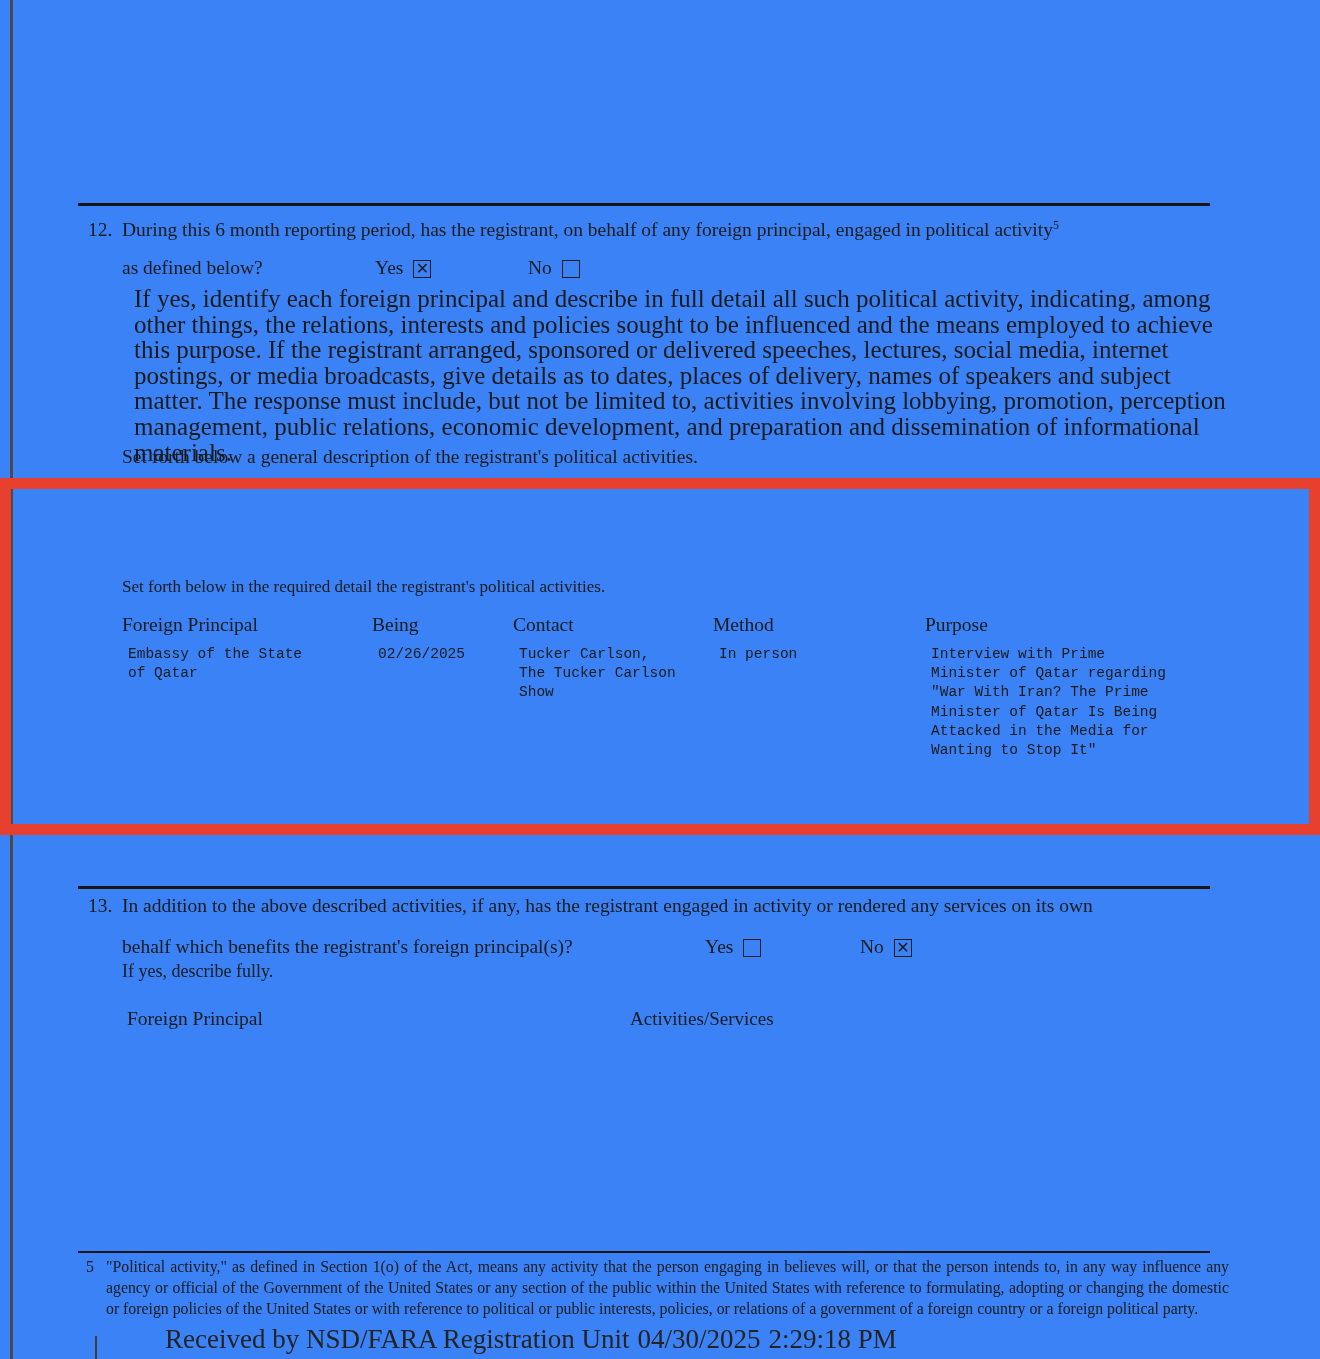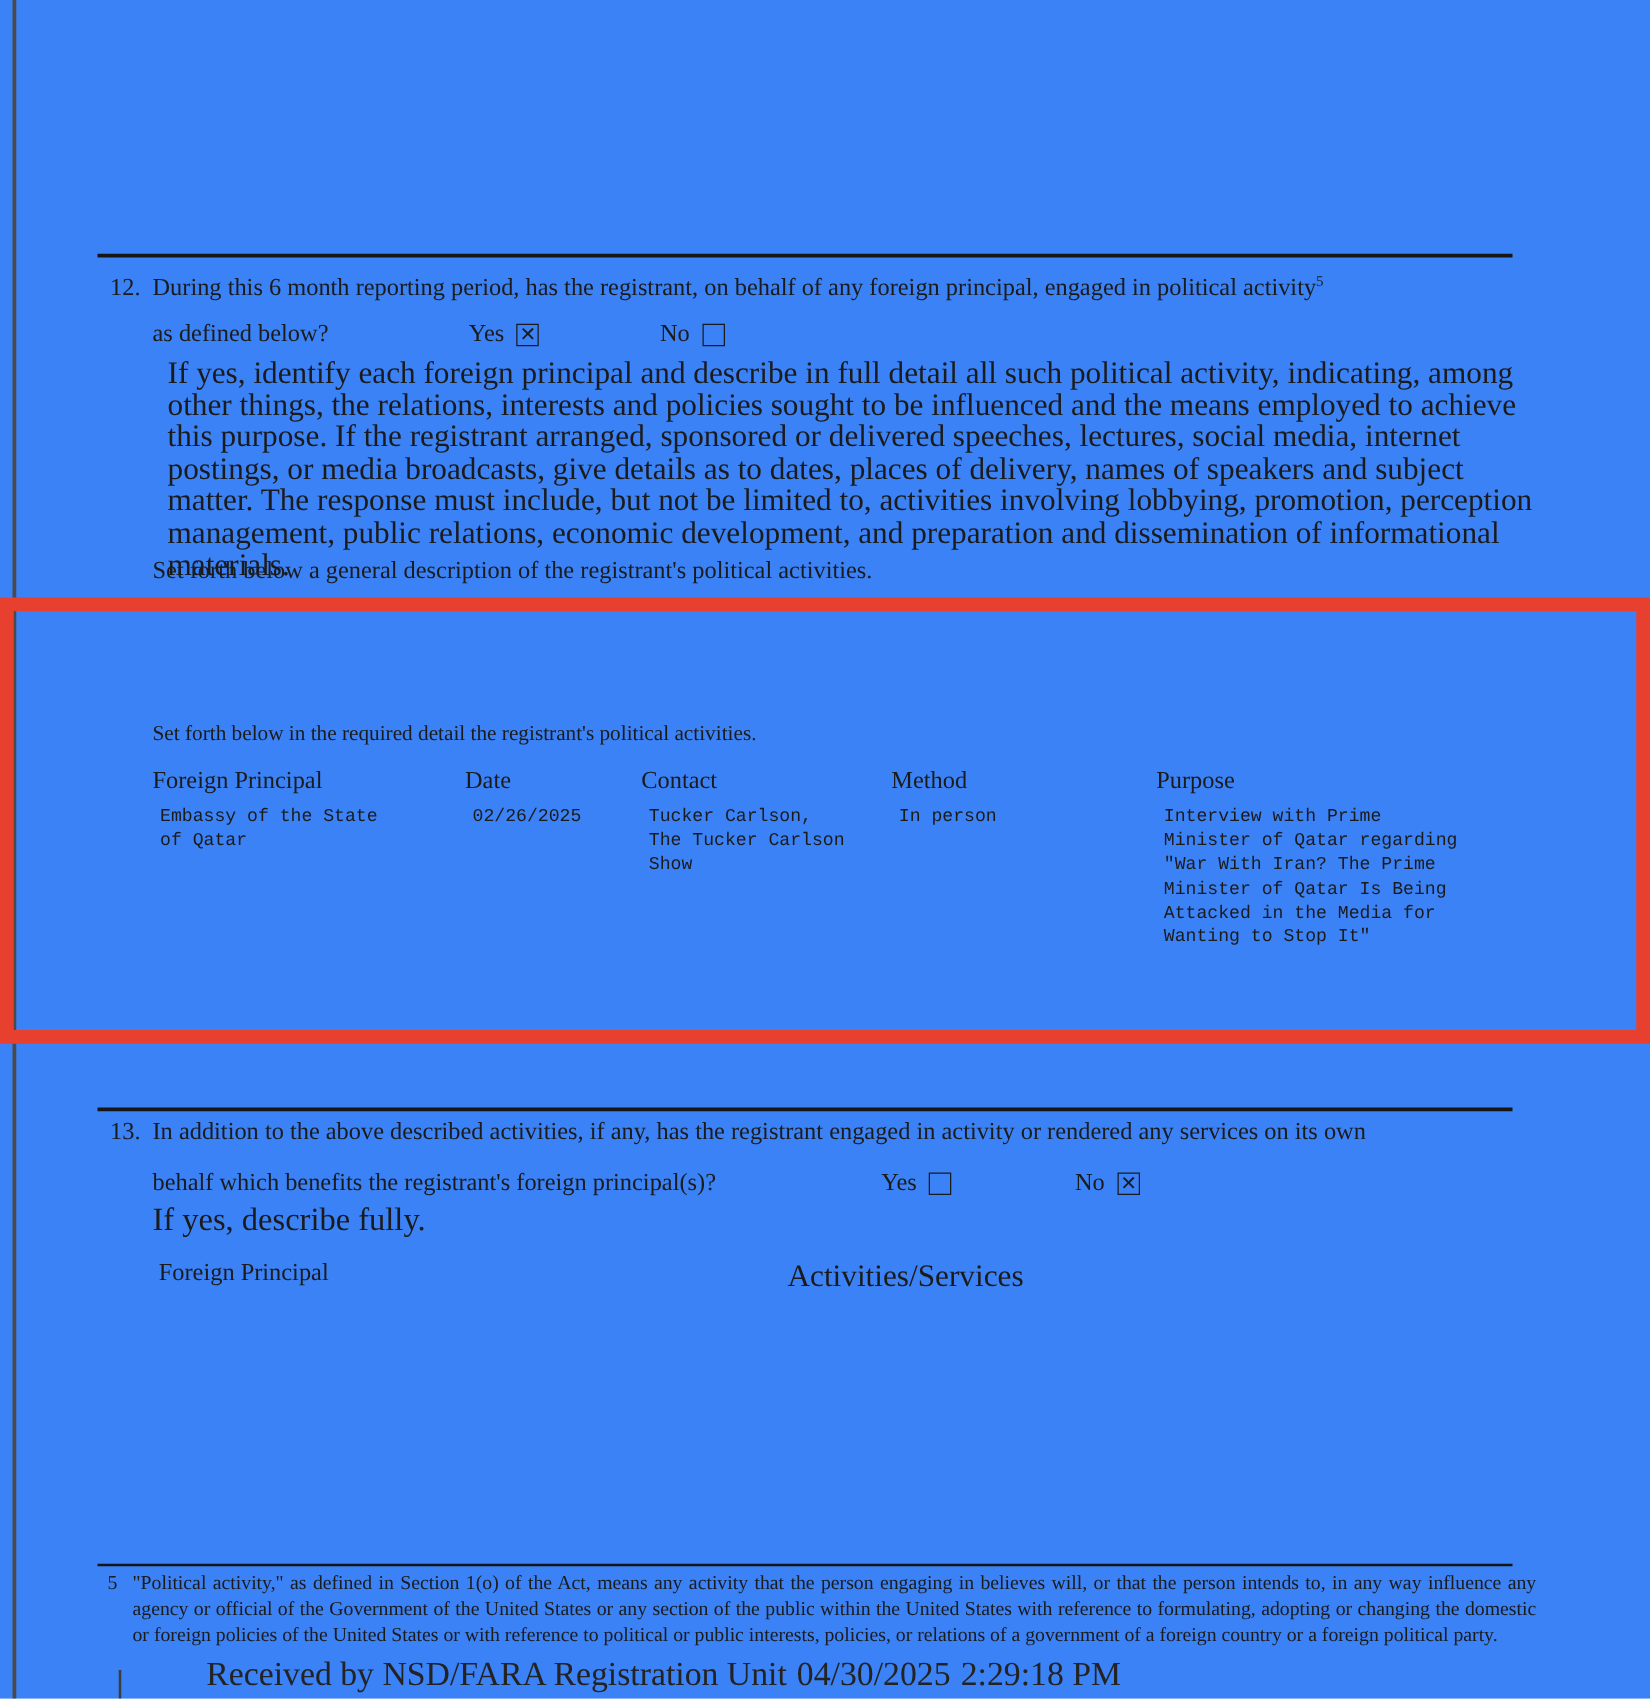--- a/index.html
+++ b/index.html
@@ -71,23 +71,23 @@
     position:absolute;left:122px;top:645px;width:1110px;
     display:grid;grid-template-columns:250px 141px 200px 212px 300px;
   }
   .mono .cell{
     font-family:"Liberation Mono", monospace;
     font-size:14.5px;line-height:19.2px;
     white-space:pre-line;
     padding-left:6px;
   }
 
-  .if-yes{position:absolute;left:122px;top:961px;font-size:26px;white-space:nowrap;}
+  .if-yes{position:absolute;left:122px;top:961px;font-size:18px;white-space:nowrap;}
   .fp-label{position:absolute;left:127px;top:1008px;font-size:19.5px;white-space:nowrap;}
-  .act-label{position:absolute;left:630px;top:1008px;font-size:25px;white-space:nowrap;}
+  .act-label{position:absolute;left:630px;top:1008px;font-size:19px;white-space:nowrap;}
 
   .footnote{
     position:absolute;left:82px;top:1257px;width:1147px;
     font-size:15.8px;line-height:20.8px;
     text-align:justify;
     padding-left:24px;box-sizing:border-box;
   }
   .fn-num{position:absolute;left:4px;top:0;}
 
   .footer{
@@ -117,21 +117,21 @@
   <div class="para">If yes, identify each foreign principal and describe in full detail all such political activity, indicating, among other things, the relations, interests and policies sought to be influenced and the means employed to achieve this purpose.  If the registrant arranged, sponsored or delivered speeches, lectures, social media, internet postings, or media broadcasts, give details as to dates, places of delivery, names of speakers and subject matter. The response must include, but not be limited to, activities involving lobbying, promotion, perception management, public relations, economic development, and preparation and dissemination of informational materials.</div>
 
   <div class="general-label">Set forth below a general description of the registrant's political activities.</div>
 
   <div class="highlight-box"></div>
 
   <div class="detail-label">Set forth below in the required detail the registrant's political activities.</div>
 
   <div class="tbl-head">
     <span>Foreign Principal</span>
-    <span>Date</span>
+    <span>Being</span>
     <span>Contact</span>
     <span>Method</span>
     <span>Purpose</span>
   </div>
 
   <div class="tbl-row mono">
     <span class="cell">Embassy of the State
 of Qatar</span>
     <span class="cell">02/26/2025</span>
     <span class="cell">Tucker Carlson,

